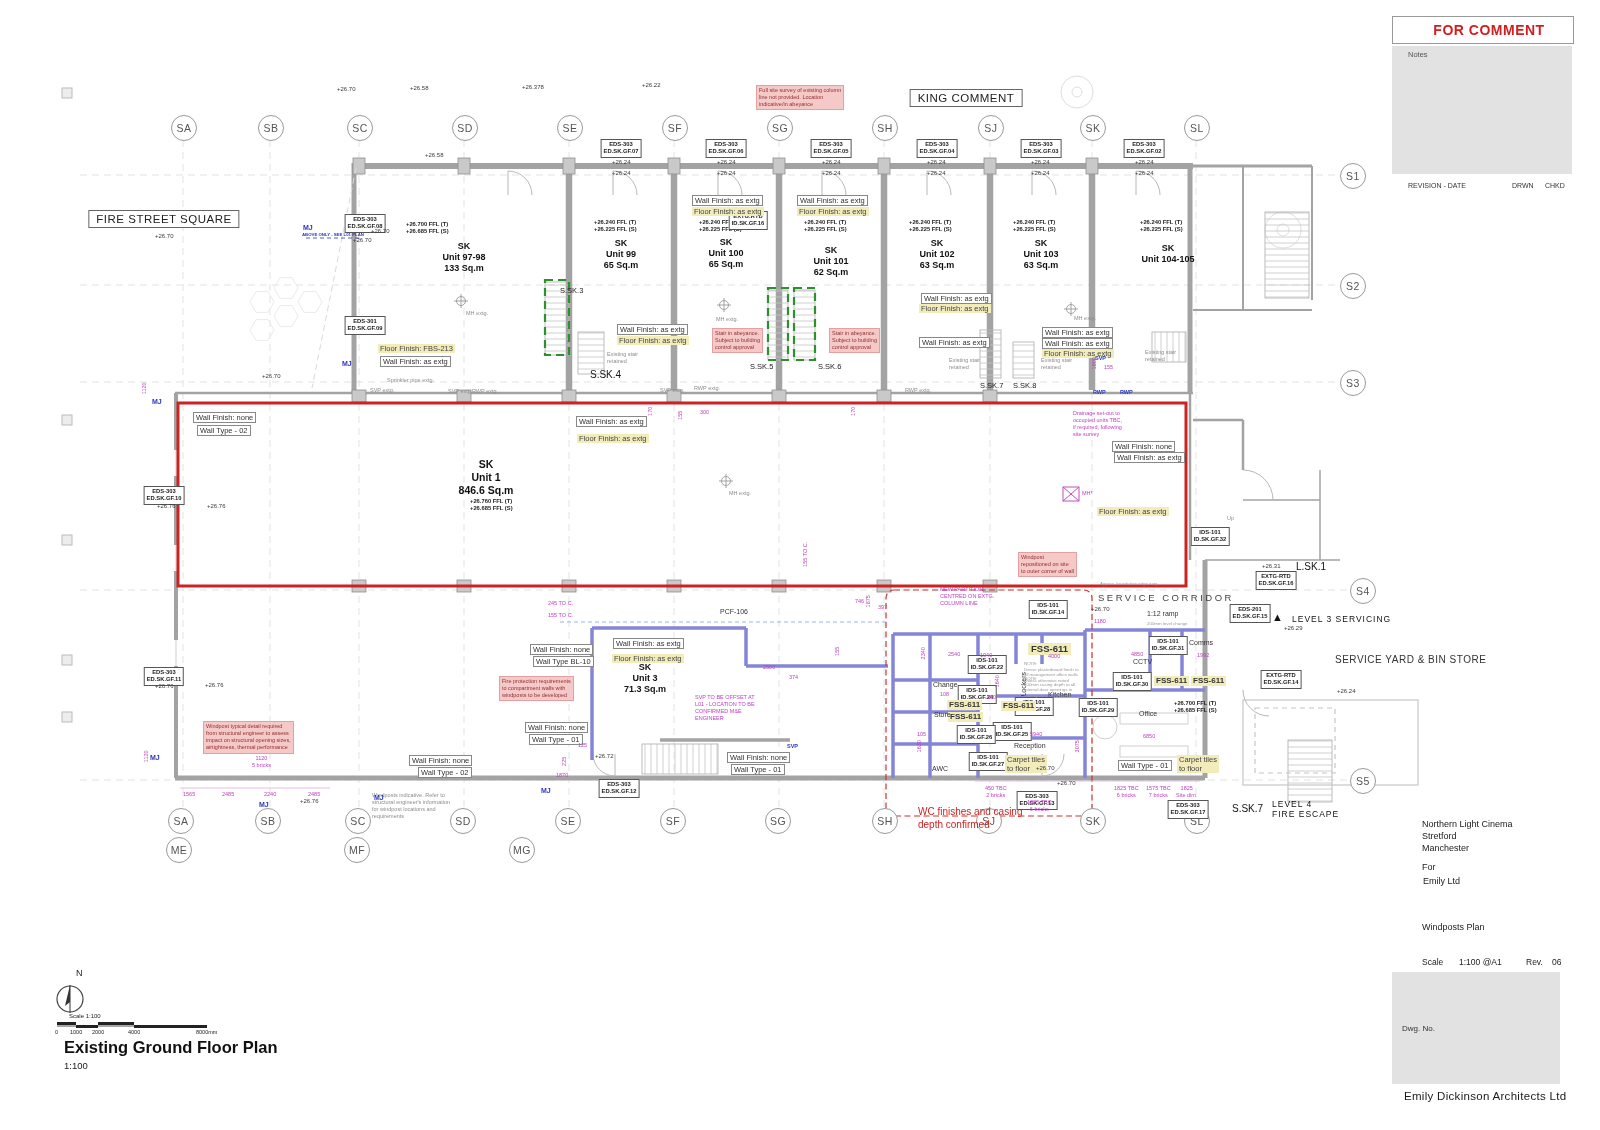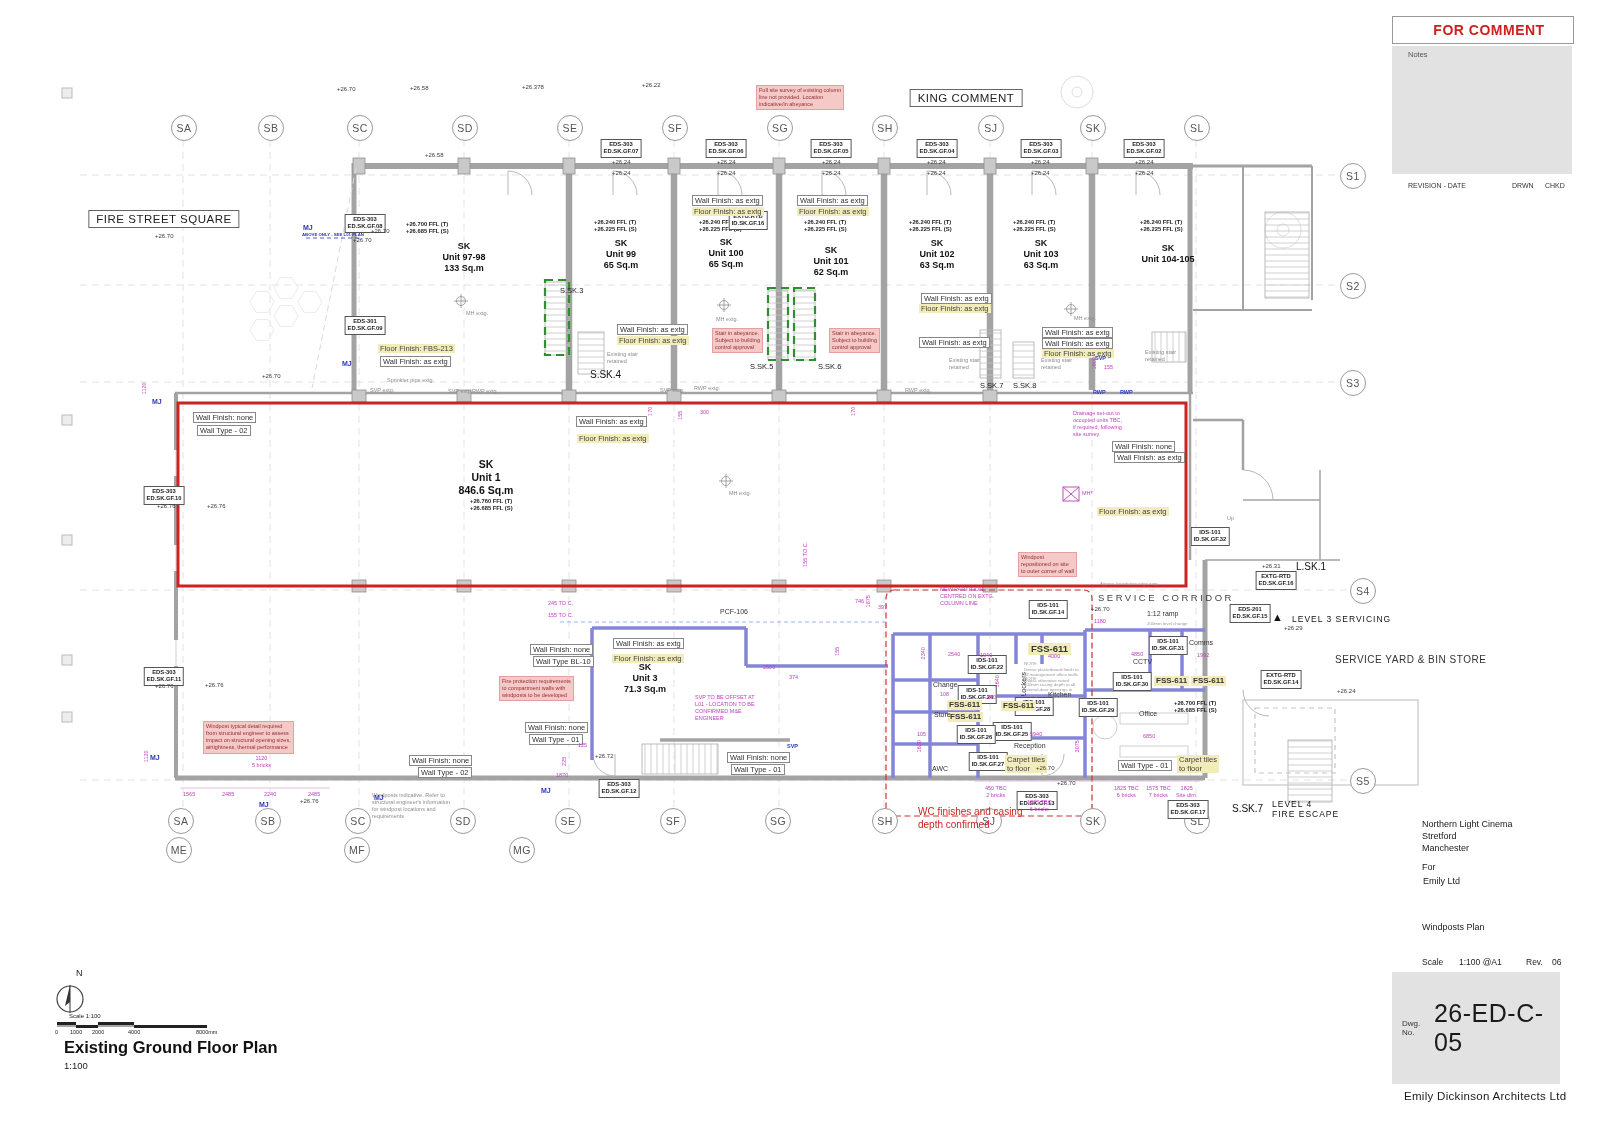--- a/index.html
+++ b/index.html
@@ -684,21 +684,20 @@
 Manchester</div>
   <div class="tb" id="forlbl">For</div>
   <div class="tb" id="client">Emily Ltd</div>
   <div class="tb" id="dtitle">Windposts Plan</div>
   <div class="tb" id="scalelbl">Scale</div>
   <div class="tb" id="scaleval">1:100 @A1</div>
   <div class="tb" id="revlbl">Rev.</div>
   <div class="tb" id="revno">06</div>
   <div class="tb" id="dwgbox">
     <span id="dwglbl">Dwg. No.</span>
-    <span id="dwgno">26-ED-C-05</span>
   </div>
   <div class="tb" id="firm">Emily Dickinson Architects Ltd</div>
 
   <div class="tb" id="northN">N</div>
   <div class="tb" id="scap">Scale 1:100</div>
   <span class="stick" style="left:55px;top:1029px">0</span>
   <span class="stick" style="left:70px;top:1029px">1000</span>
   <span class="stick" style="left:92px;top:1029px">2000</span>
   <span class="stick" style="left:128px;top:1029px">4000</span>
   <span class="stick" style="left:196px;top:1029px">8000mm</span>

